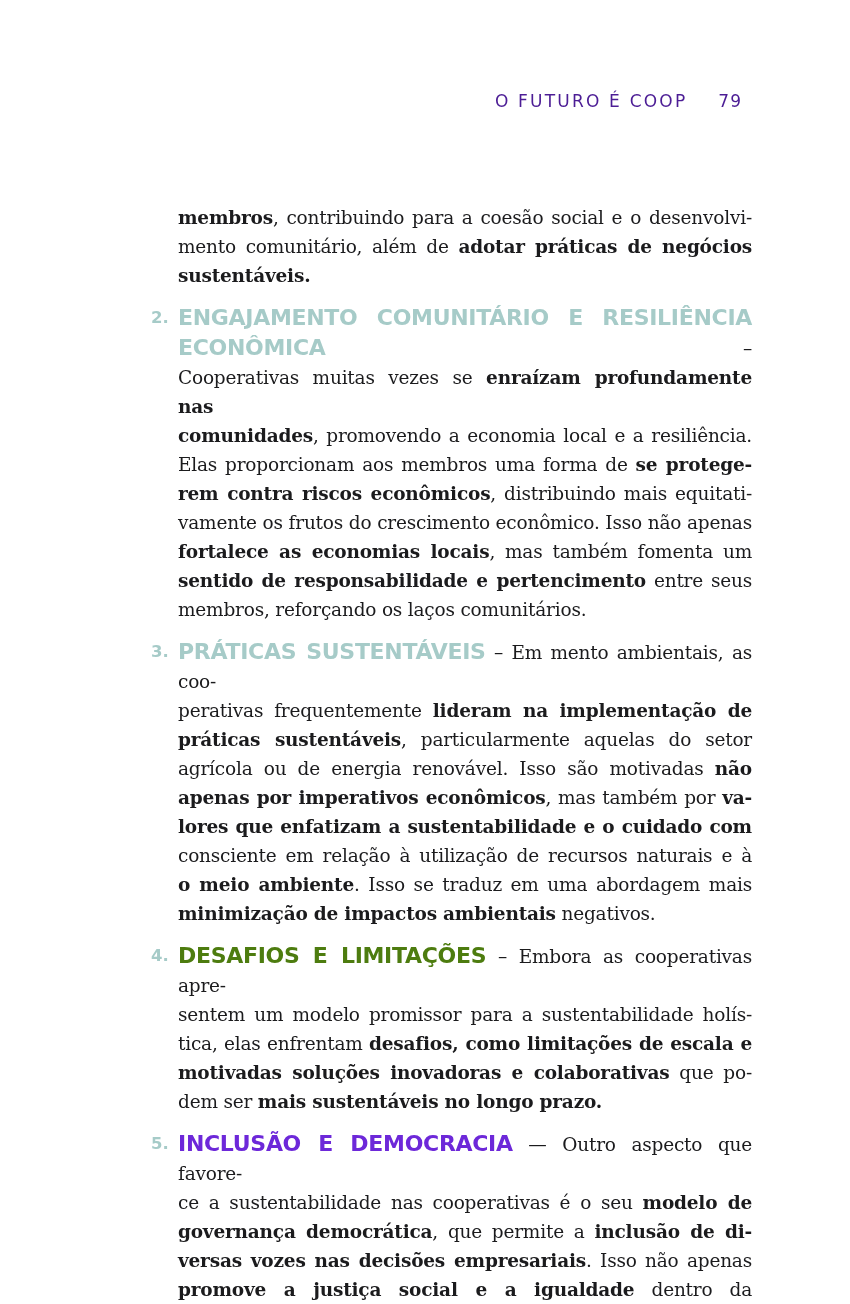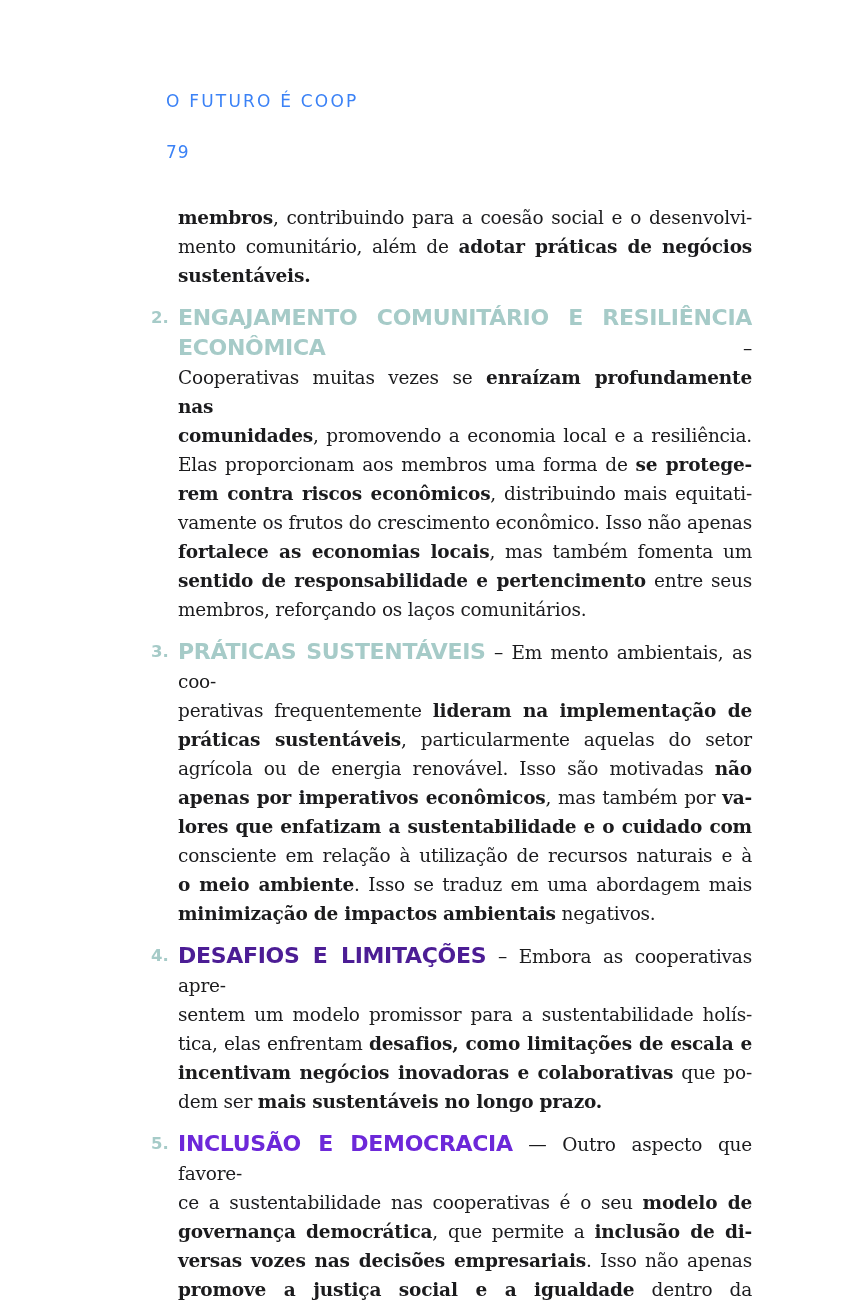--- a/index.html
+++ b/index.html
@@ -37,21 +37,21 @@
   .seg-h{
     font-family:"DejaVu Sans",sans-serif;font-weight:bold;
     font-size:22px;letter-spacing:-0.3px;
   }
 </style>
 </head>
 <body>
 
 <div class="page" style="background: rgb(255, 255, 255);">
 
-  <div class="header" style="color: #3b82f6; flex-direction: column;">
+  <div class="header" style="color: #4c1d95;">
     <span class="running-title">O FUTURO É COOP</span>
     <span class="page-number">79</span>
   </div>
 
   <div class="content" style="color: rgb(27, 27, 29);">
     <div class="para">
         <div class="line"><span class="seg-b">membros</span><span class="seg-r">, contribuindo para a coesão social e o desenvolvi-</span></div>
         <div class="line"><span class="seg-r">mento comunitário, além de </span><span class="seg-b">adotar práticas de negócios</span></div>
         <div class="line end"><span class="seg-b">sustentáveis.</span></div>
       </div>
@@ -75,24 +75,24 @@
           <div class="line"><span class="seg-b">práticas sustentáveis</span><span class="seg-r">, particularmente aquelas do setor</span></div>
           <div class="line"><span class="seg-r">agrícola ou de energia renovável. Isso são motivadas </span><span class="seg-b">não</span></div>
           <div class="line"><span class="seg-b">apenas por imperativos econômicos</span><span class="seg-r">, mas também por </span><span class="seg-b">va-</span></div>
           <div class="line"><span class="seg-b">lores que enfatizam a sustentabilidade e o cuidado com</span></div>
           <div class="line"><span class="seg-r">consciente em relação à utilização de recursos naturais e à</span></div>
           <div class="line"><span class="seg-b">o meio ambiente</span><span class="seg-r">. Isso se traduz em uma abordagem mais</span></div>
           <div class="line end"><span class="seg-b">minimização de impactos ambientais</span><span class="seg-r"> negativos.</span></div>
         </div>
         <div class="item">
           <span class="num" style="color: rgb(166, 203, 200);">4.</span>
-          <div class="line"><span class="seg-h" style="color: #4c1d95;">DESAFIOS E LIMITAÇÕES</span><span class="seg-r"> – Embora as cooperativas apre-</span></div>
+          <div class="line"><span class="seg-h" style="color: #4d7c0f;">DESAFIOS E LIMITAÇÕES</span><span class="seg-r"> – Embora as cooperativas apre-</span></div>
           <div class="line"><span class="seg-r">sentem um modelo promissor para a sustentabilidade holís-</span></div>
           <div class="line"><span class="seg-r">tica, elas enfrentam </span><span class="seg-b">desafios, como limitações de escala e</span></div>
-          <div class="line"><span class="seg-b">incentivam negócios inovadoras e colaborativas</span><span class="seg-r"> que po-</span></div>
+          <div class="line"><span class="seg-b">motivadas soluções inovadoras e colaborativas</span><span class="seg-r"> que po-</span></div>
           <div class="line end"><span class="seg-r">dem ser </span><span class="seg-b">mais sustentáveis no longo prazo.</span></div>
         </div>
         <div class="item">
           <span class="num" style="color: rgb(166, 203, 200);">5.</span>
           <div class="line"><span class="seg-h" style="color: #6d28d9;">INCLUSÃO E DEMOCRACIA</span><span class="seg-r"> — Outro aspecto que favore-</span></div>
           <div class="line"><span class="seg-r">ce a sustentabilidade nas cooperativas é o seu </span><span class="seg-b">modelo de</span></div>
           <div class="line"><span class="seg-b">governança democrática</span><span class="seg-r">, que permite a </span><span class="seg-b">inclusão de di-</span></div>
           <div class="line"><span class="seg-b">versas vozes nas decisões empresariais</span><span class="seg-r">. Isso não apenas</span></div>
           <div class="line"><span class="seg-b">promove a justiça social e a igualdade</span><span class="seg-r"> dentro da organiza-</span></div>
           <div class="line"><span class="seg-r">ção, mas também pode levar a </span><span class="seg-b">decisões mais equilibradas e</span></div>

